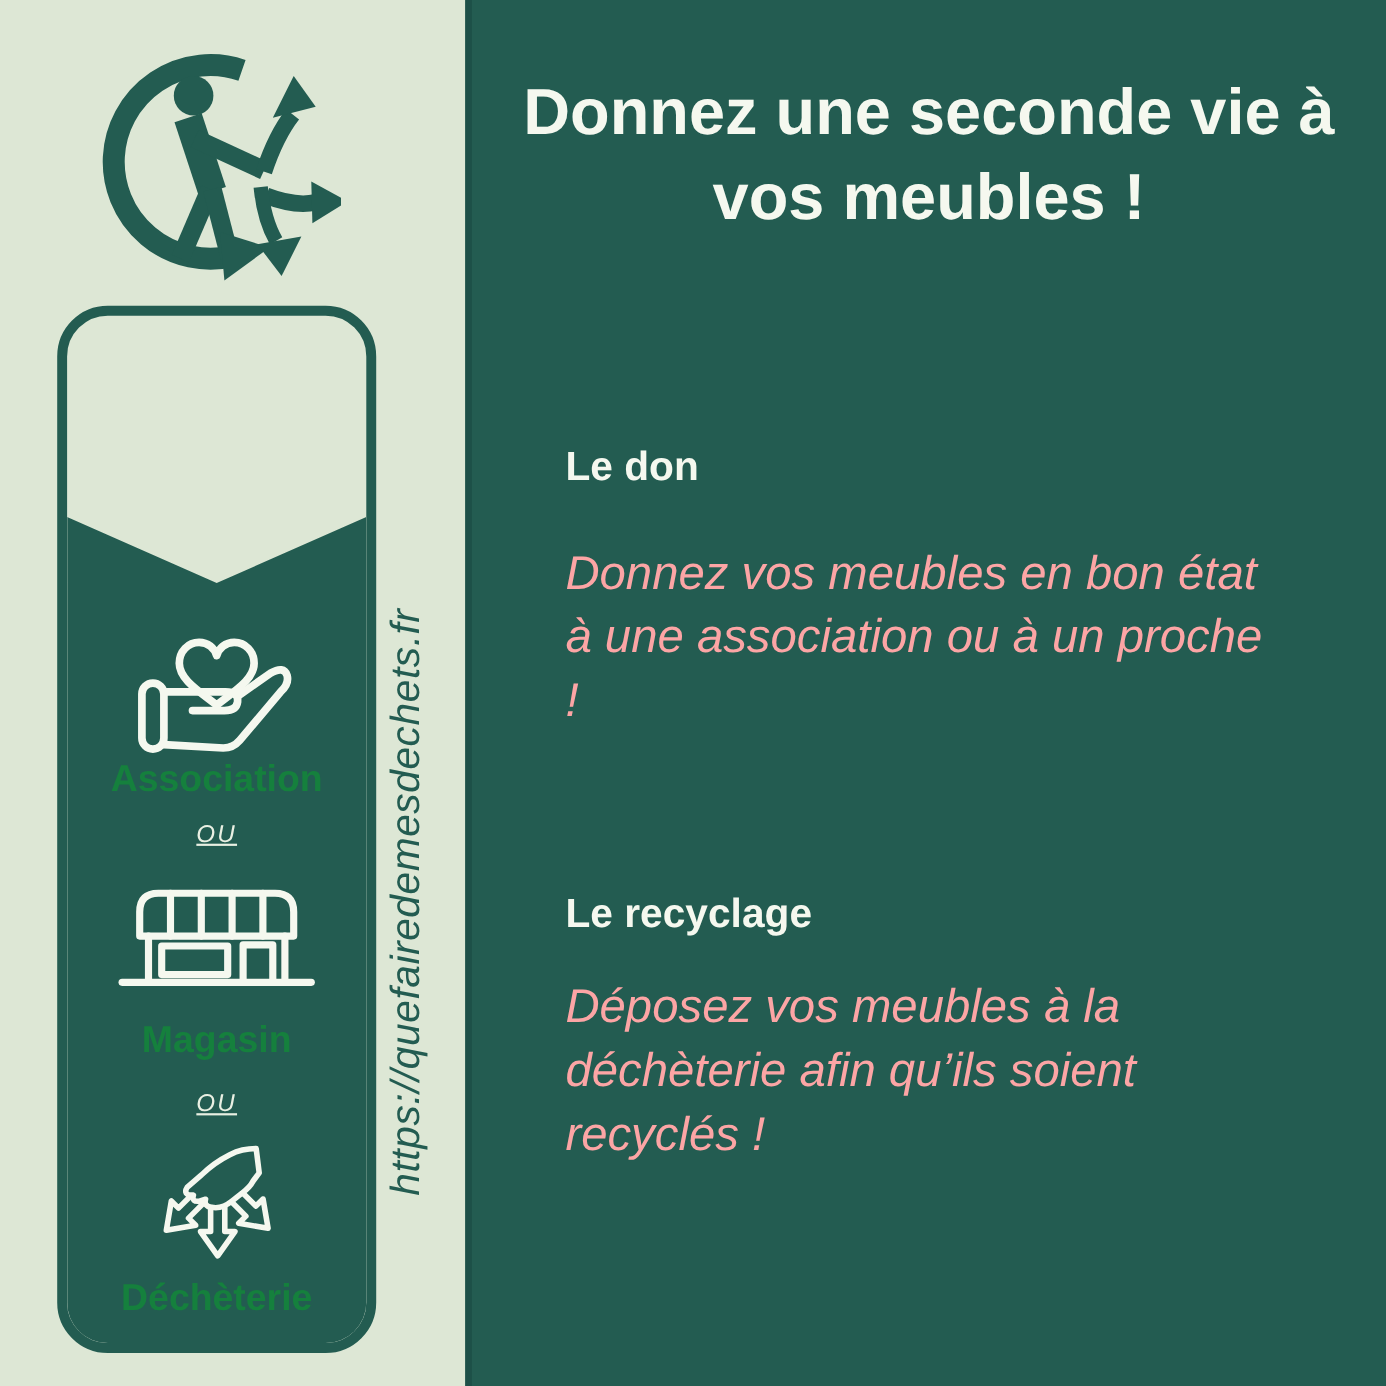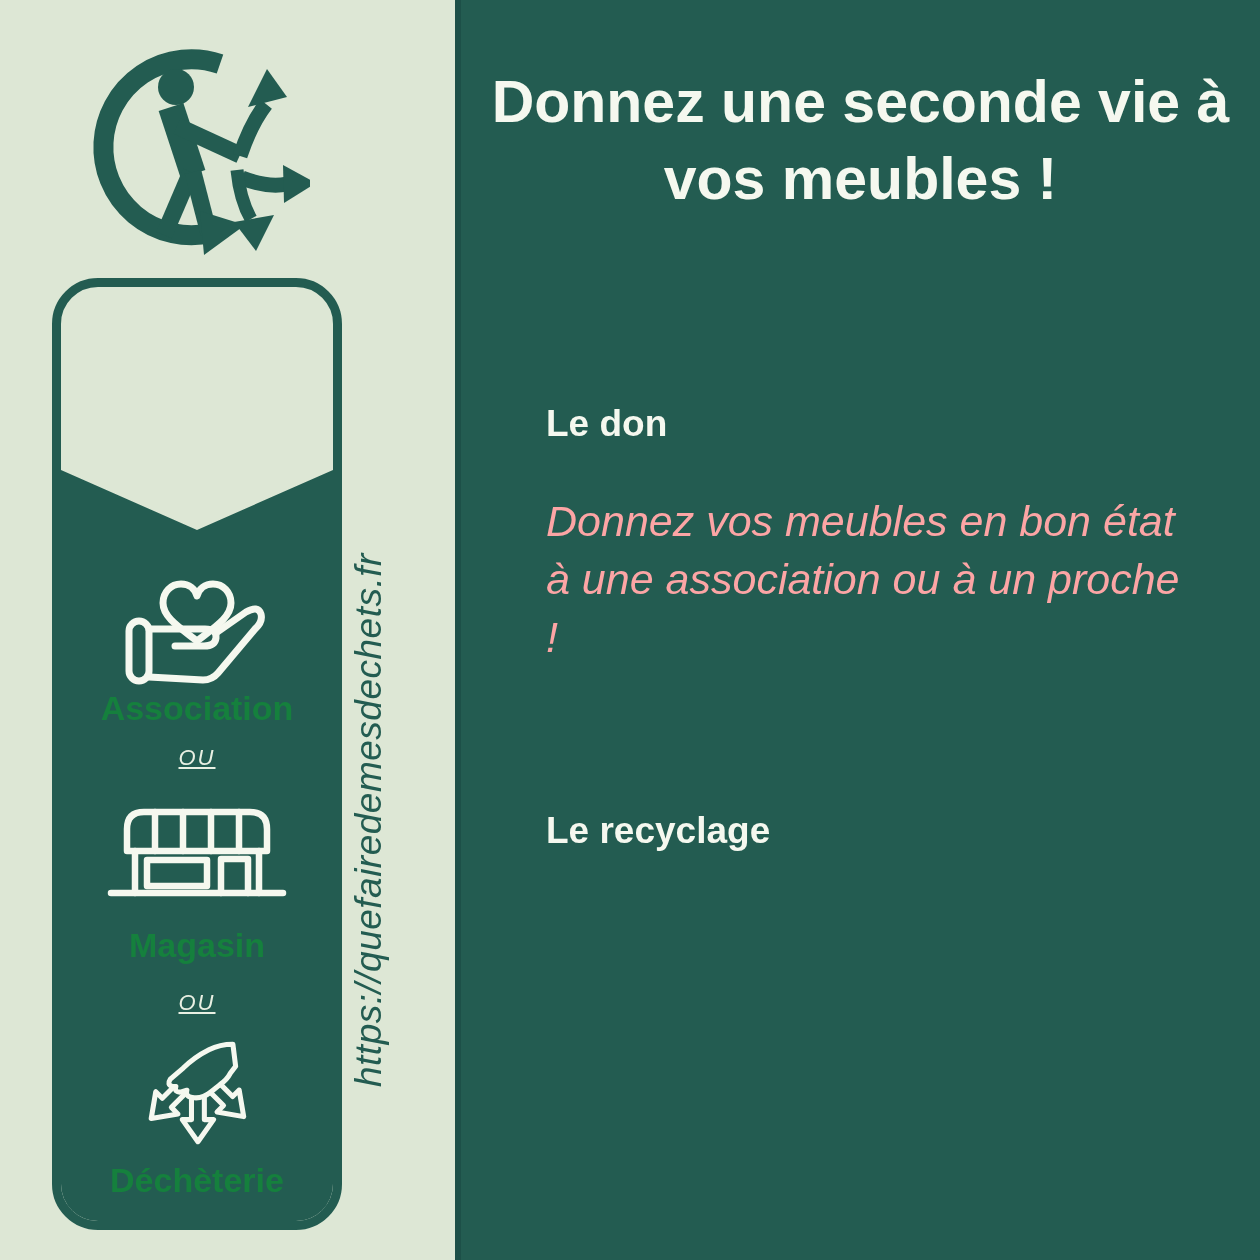--- a/index.html
+++ b/index.html
@@ -6,21 +6,21 @@
   body{
     width:1260px;height:1260px;position:relative;overflow:hidden;
     background:#dde7d5;
     font-family:"Liberation Sans", sans-serif;
   }
   .canvas{position:absolute;inset:0;}
 
   
   .panel{
     position:absolute;left:423px;top:0;right:0;bottom:0;
-    background:#235c51;border-left:6px solid #1d5048;box-sizing:border-box;margin-left:32px;
+    background:#235c51;border-left:6px solid #1d5048;box-sizing:border-box;
   }
   .panel-title{
     position:absolute;top:64px;left:0;right:0;margin:0 auto;max-width:750px;
     color:#f5f8ef;font-size:59px;line-height:77px;font-weight:700;text-align:center;
   }
   .section-heading{
     position:absolute;left:85px;color:#f5f8ef;font-size:37px;font-weight:700;margin:0;
   }
   .section-body{
     position:absolute;left:85px;width:650px;color:#fca5a5;
@@ -149,15 +149,16 @@
     <div class="b-item b-label lbl-decheterie">Déchèterie</div>
   </div>
 
   <div class="panel">
     <h1 class="panel-title">Donnez une seconde vie à vos meubles !</h1>
 
     <h2 class="section-heading heading-don">Le don</h2>
     <p class="section-body body-don">Donnez vos meubles en bon état à une association ou à un proche !</p>
 
     <h2 class="section-heading heading-recyclage">Le recyclage</h2>
+    <p class="section-body body-recyclage">Déposez vos meubles à la déchèterie afin qu’ils soient recyclés !</p>
   </div>
 
 </div>
 
 </body></html>

